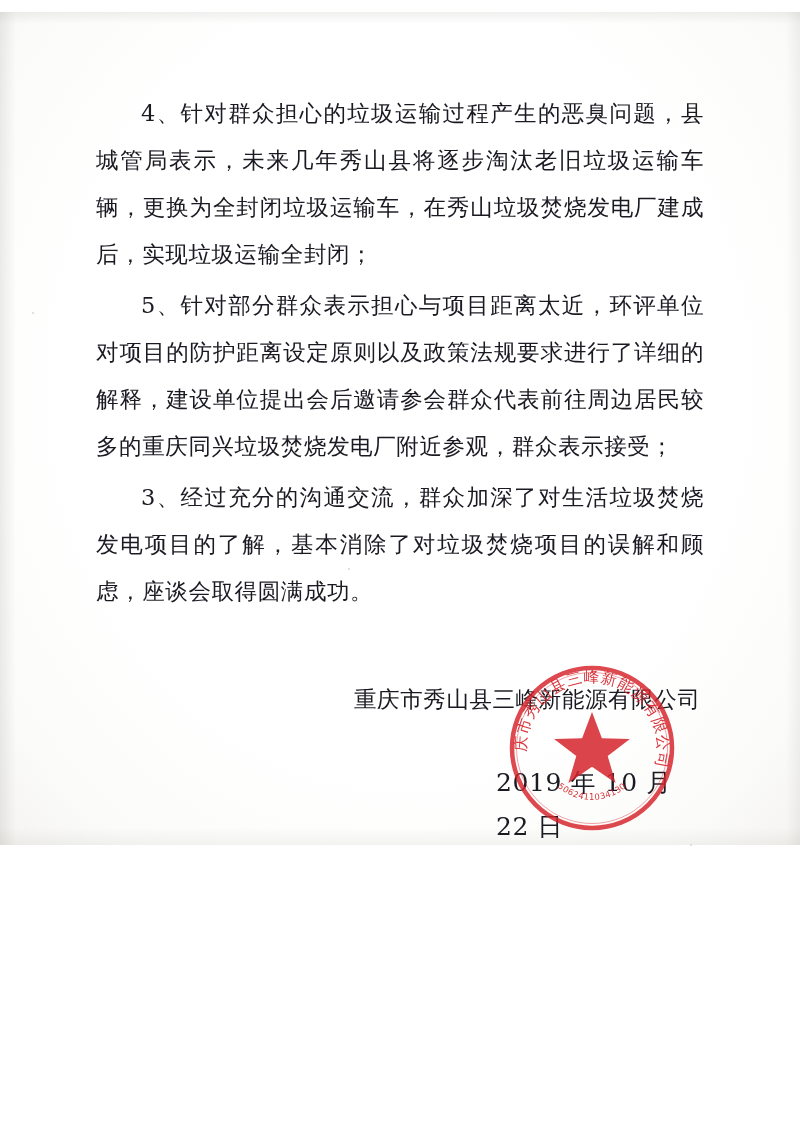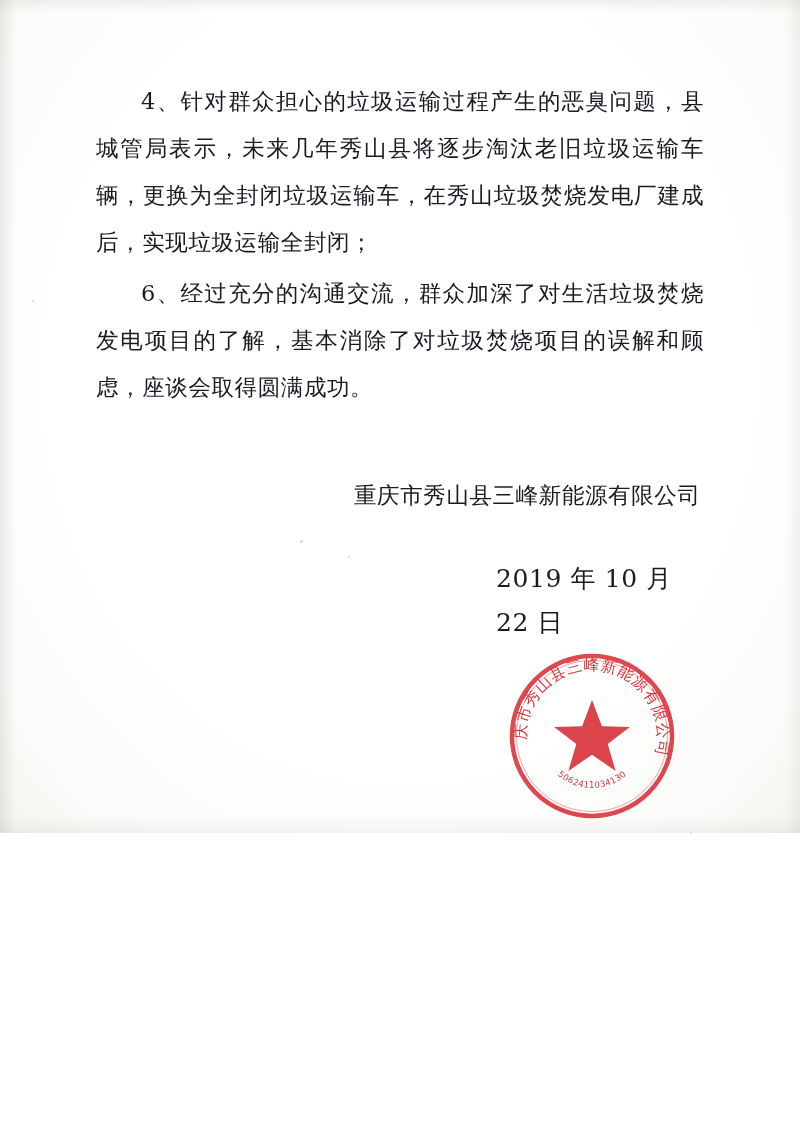--- a/index.html
+++ b/index.html
@@ -15,20 +15,21 @@
   }
 
   
   .page {
     position: relative;
     width: 800px;
     height: 833px;
     background:
       radial-gradient(ellipse at 50% 45%, #ffffff 60%, #fbfbf9 85%, #f4f3f0 100%);
     box-sizing: border-box;
+    margin-top: 12px;
   }
 
   
   .edge-left {
     position: absolute;
     left: 0; top: 0;
     width: 16px; height: 100%;
     background: linear-gradient(to right, rgba(150,150,145,0.18), rgba(255,255,255,0));
     pointer-events: none;
   }
@@ -149,21 +150,22 @@
   <div class="edge-bottom"></div>
 
   <div class="speck" style="left:300px;top:540px;width:3px;height:3px;"></div>
   <div class="speck" style="left:348px;top:556px;width:2px;height:2px;"></div>
   <div class="speck" style="left:690px;top:832px;width:2px;height:2px;"></div>
   <div class="speck" style="left:32px;top:300px;width:2px;height:2px;"></div>
 
   <div class="content">
 
     <p class="para">4、针对群众担心的垃圾运输过程产生的恶臭问题，县城管局表示，未来几年秀山县将逐步淘汰老旧垃圾运输车辆，更换为全封闭垃圾运输车，在秀山垃圾焚烧发电厂建成后，实现垃圾运输全封闭；</p>
-    <p class="para">6、经过充分的沟通交流，群众加深了对生活垃圾焚烧发电项目的了解，基本消除了对垃圾焚烧项目的误解和顾虑，座谈会取得圆满成功。</p>
+    <p class="para">5、针对部分群众表示担心与项目距离太近，环评单位对项目的防护距离设定原则以及政策法规要求进行了详细的解释，建设单位提出会后邀请参会群众代表前往周边居民较多的重庆同兴垃圾焚烧发电厂附近参观，群众表示接受；</p>
+    <p class="para">3、经过充分的沟通交流，群众加深了对生活垃圾焚烧发电项目的了解，基本消除了对垃圾焚烧项目的误解和顾虑，座谈会取得圆满成功。</p>
 
 
     <div class="signature-block">
       <div class="sign-company">重庆市秀山县三峰新能源有限公司</div>
       <div class="sign-date">2019 年 10 月 22 日</div>
     </div>
 
   </div>
 
   <div class="seal">

